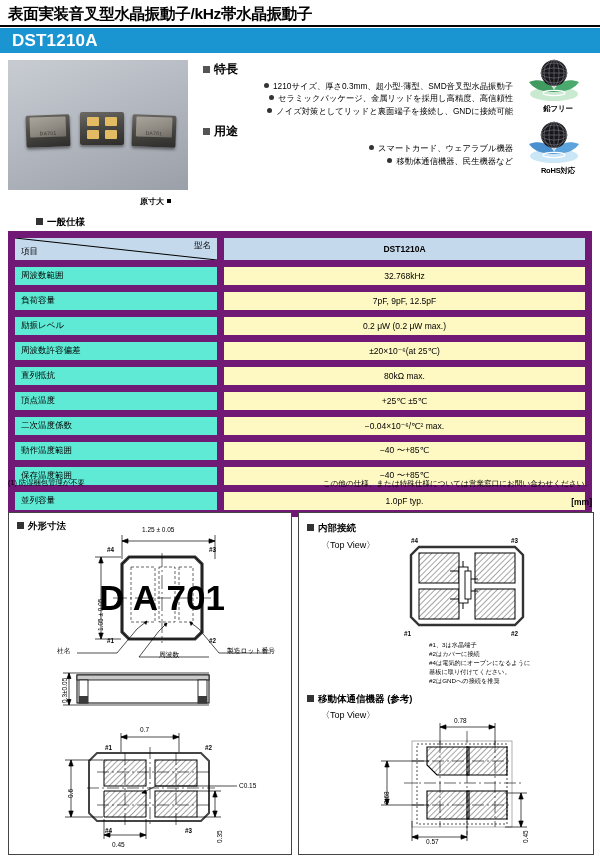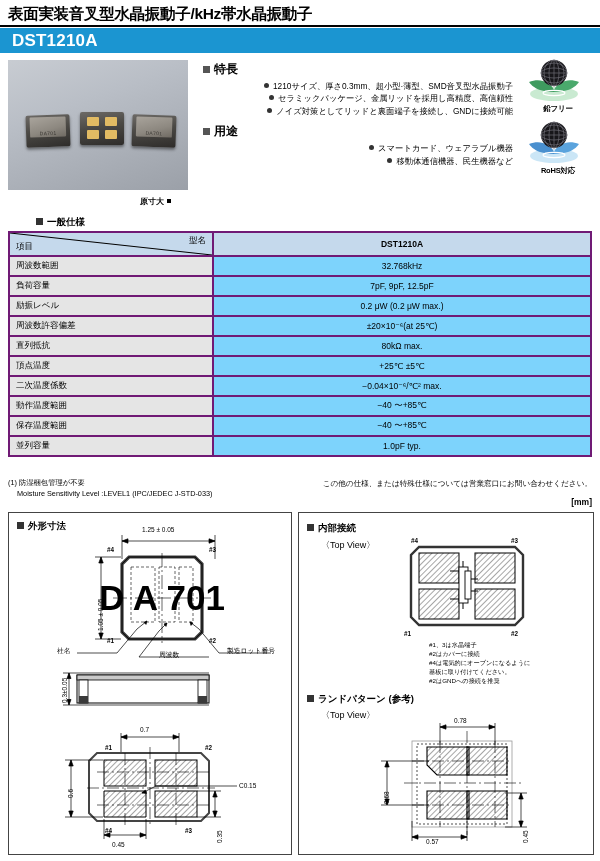--- a/index.html
+++ b/index.html
@@ -71,26 +71,26 @@
 
   
   .spec-h{position:absolute;left:8px;top:216px;font-size:9.5px;font-weight:bold;padding-left:28px;}
   .spec-h .mk{display:inline-block;width:7px;height:7px;background:#333;margin-right:4px;vertical-align:0px;}
   table.spec{
     position:absolute;left:8px;top:231px;width:584px;
     border-collapse:collapse;table-layout:fixed;
     font-size:8.5px;
   }
   table.spec td{
-    border:2px solid #701a75;
+    border:7px solid #701a75;
     height:18px;padding:0 6px;
     vertical-align:middle;
   }
-  table.spec td.lbl{width:190px;background:#e5e5e5;}
-  table.spec td.val{text-align:center;background:#7dd3fc;}
+  table.spec td.lbl{width:190px;background:#5eead4;}
+  table.spec td.val{text-align:center;background:#fef9c3;}
   table.spec tr.hd td{background:#c5d9ec;font-weight:bold;height:22px;}
   td.corner{position:relative;padding:0;overflow:hidden;}
   td.corner .slash{position:absolute;left:0;top:0;width:100%;height:100%;}
   td.corner .i1{position:absolute;left:6px;bottom:2px;font-weight:normal;}
   td.corner .i2{position:absolute;right:6px;top:2px;font-weight:normal;}
 
   .fn{position:absolute;left:8px;top:478px;font-size:7.3px;line-height:1.45;}
   .fn .ind{padding-left:9px;display:block;}
   .note-r{position:absolute;right:8px;top:479px;font-size:7.6px;white-space:nowrap;}
   .mm{position:absolute;right:8px;top:497px;font-size:8.5px;font-weight:bold;}
@@ -246,21 +246,20 @@
         </tr>
     <tr>
           <td class="lbl">並列容量</td>
           <td class="val">1.0pF typ.</td>
         </tr>
   </tbody>
     </table>
 
   <div class="fn">
     <span>(1) 防湿梱包管理が不要</span>
-    <span class="ind">Moisture Sensitivity Level :LEVEL1  (IPC/JEDEC  J-STD-033)</span>
   </div>
   <div class="note-r">この他の仕様、または特殊仕様については営業窓口にお問い合わせください。</div>
   <div class="mm">[mm]</div>
 
   <div class="panel p-left">
     <div class="ph" style="left:8px;top:7px;">
       <span class="mk"></span><span>外形寸法</span>
     </div>
 
     <svg width="282" height="152" viewBox="0 0 282 152" style="position:absolute;left:0;top:4px;">
@@ -446,21 +445,21 @@
     <div class="pinlbl" style="left:105px;top:117px;">#1</div>
     <div class="pinlbl" style="left:212px;top:117px;">#2</div>
 
     <div class="ic-note" style="left:130px;top:128px;">#1、3は水晶端子</div>
     <div class="ic-note" style="left:130px;top:137px;">#2はカバーに接続</div>
     <div class="ic-note" style="left:130px;top:146px;">#4は電気的にオープンになるように</div>
     <div class="ic-note" style="left:130px;top:155px;">基板に取り付けてください。</div>
     <div class="ic-note" style="left:130px;top:164px;">#2はGNDへの接続を推奨</div>
 
     <div class="ph" style="left:8px;top:180px;">
-      <span class="mk"></span><span>ランドパターン (参考)</span>
+      <span class="mk"></span><span>移動体通信機器 (参考)</span>
     </div>
     <div class="tv" style="left:22px;top:196px;">〈Top View〉</div>
 
     <svg width="294" height="140" viewBox="0 0 294 140" style="position:absolute;left:0;top:196px;">
       <defs>
         <pattern id="hat3" width="4" height="4" patternUnits="userSpaceOnUse" patternTransform="rotate(45)">
           <line x1="0" y1="0" x2="0" y2="4" stroke="#000" stroke-width=".7"></line>
         </pattern>
       </defs>
 

